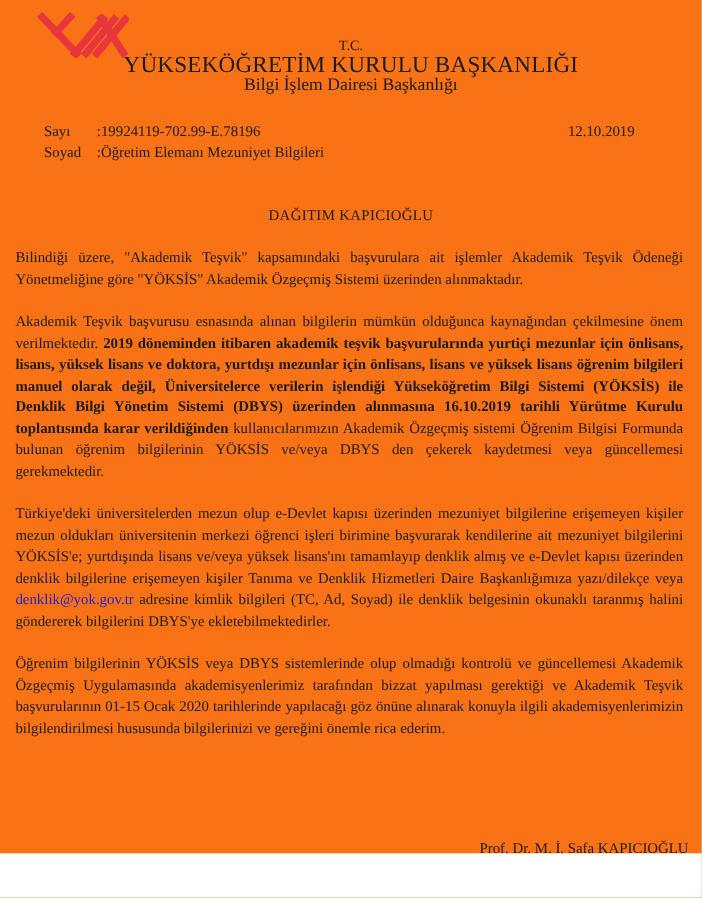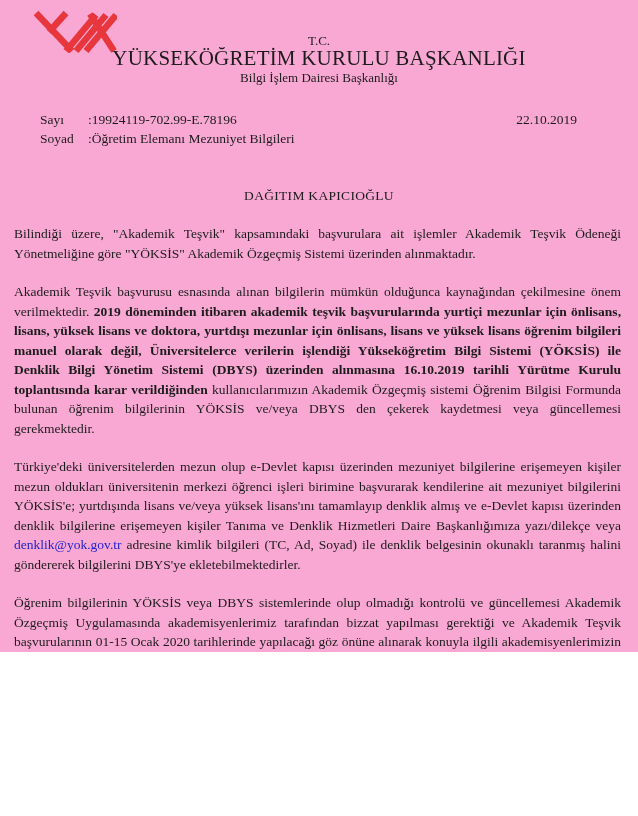--- a/index.html
+++ b/index.html
@@ -1,28 +1,28 @@
 <!DOCTYPE html>
 <html><head>
 <meta charset="utf-8">
 <style>
   html, body { margin:0; padding:0; background:#ffffff; }
   .page {
     position:relative;
-    width:638px; height:652px;
-    background:#f9a8d4;
+    width:638px; height:776px;
+    background:#f97316;
     font-family:"Liberation Serif", serif;
     color:#1c1c1c;
     overflow:hidden;
   }
   .logo { position:absolute; left:33px; top:9px; width:84px; height:46px; }
   .letterhead { position:absolute; top:32px; left:0; width:100%; text-align:center; }
   .h-tc   { font-size:13px;   line-height:17px; }
   .h-org  { font-size:21px; line-height:19px; letter-spacing:0.2px; }
-  .h-dept { font-size:13px; line-height:19px;font-family:Liberation Serif, serif; }
+  .h-dept { font-size:16px; line-height:19px;font-family:Liberation Serif, serif; }
 
   .meta { position:absolute; top:110px; left:40px; right:40px; font-size:13.5px; line-height:19px; }
   .meta-row { display:flex; }
   .meta-label { width:48px; flex:0 0 48px; }
   .meta-date { position:absolute; right:21px; top:0; }
 
   .salutation {
     position:absolute; top:188px; left:0; width:100%;
     text-align:center; font-size:13.5px; letter-spacing:0.3px;
   }
@@ -66,21 +66,21 @@
 
   <div class="meta">
     <div class="meta-row">
       <span class="meta-label">Sayı</span>
       <span class="meta-value">:19924119-702.99-E.78196</span>
     </div>
     <div class="meta-row">
       <span class="meta-label">Soyad</span>
       <span class="meta-value">:Öğretim Elemanı Mezuniyet Bilgileri</span>
     </div>
-    <span class="meta-date">22.10.2019</span>
+    <span class="meta-date">12.10.2019</span>
   </div>
 
   <div class="salutation">DAĞITIM KAPICIOĞLU</div>
 
   <div class="body-text">
     <p>Bilindiği üzere, "Akademik Teşvik" kapsamındaki başvurulara ait işlemler Akademik Teşvik Ödeneği Yönetmeliğine göre "YÖKSİS" Akademik Özgeçmiş Sistemi üzerinden alınmaktadır.</p>
     <p><span>Akademik Teşvik başvurusu esnasında alınan bilgilerin mümkün olduğunca kaynağından çekilmesine önem verilmektedir. </span><span class="bold">2019 döneminden itibaren akademik teşvik başvurularında yurtiçi mezunlar için önlisans, lisans, yüksek lisans ve doktora, yurtdışı mezunlar için önlisans, lisans ve yüksek lisans öğrenim bilgileri manuel olarak değil, Üniversitelerce verilerin işlendiği Yükseköğretim Bilgi Sistemi (YÖKSİS) ile Denklik Bilgi Yönetim Sistemi (DBYS) üzerinden alınmasına 16.10.2019 tarihli Yürütme Kurulu toplantısında karar verildiğinden</span><span> kullanıcılarımızın Akademik Özgeçmiş sistemi Öğrenim Bilgisi Formunda bulunan öğrenim bilgilerinin YÖKSİS ve/veya DBYS den çekerek kaydetmesi veya güncellemesi gerekmektedir.</span></p>
     <p><span>Türkiye'deki üniversitelerden mezun olup e-Devlet kapısı üzerinden mezuniyet bilgilerine erişemeyen kişiler mezun oldukları üniversitenin merkezi öğrenci işleri birimine başvurarak kendilerine ait mezuniyet bilgilerini YÖKSİS'e; yurtdışında lisans ve/veya yüksek lisans'ını tamamlayıp denklik almış ve e-Devlet kapısı üzerinden denklik bilgilerine erişemeyen kişiler Tanıma ve Denklik Hizmetleri Daire Başkanlığımıza yazı/dilekçe veya </span><span class="email-link">denklik@yok.gov.tr</span><span> adresine kimlik bilgileri (TC, Ad, Soyad) ile denklik belgesinin okunaklı taranmış halini göndererek bilgilerini DBYS'ye ekletebilmektedirler.</span></p>
     <p>Öğrenim bilgilerinin YÖKSİS veya DBYS sistemlerinde olup olmadığı kontrolü ve güncellemesi Akademik Özgeçmiş Uygulamasında akademisyenlerimiz tarafından bizzat yapılması gerektiği ve Akademik Teşvik başvurularının 01-15 Ocak 2020 tarihlerinde yapılacağı göz önüne alınarak konuyla ilgili akademisyenlerimizin bilgilendirilmesi hususunda bilgilerinizi ve gereğini önemle rica ederim.</p>
   </div>

